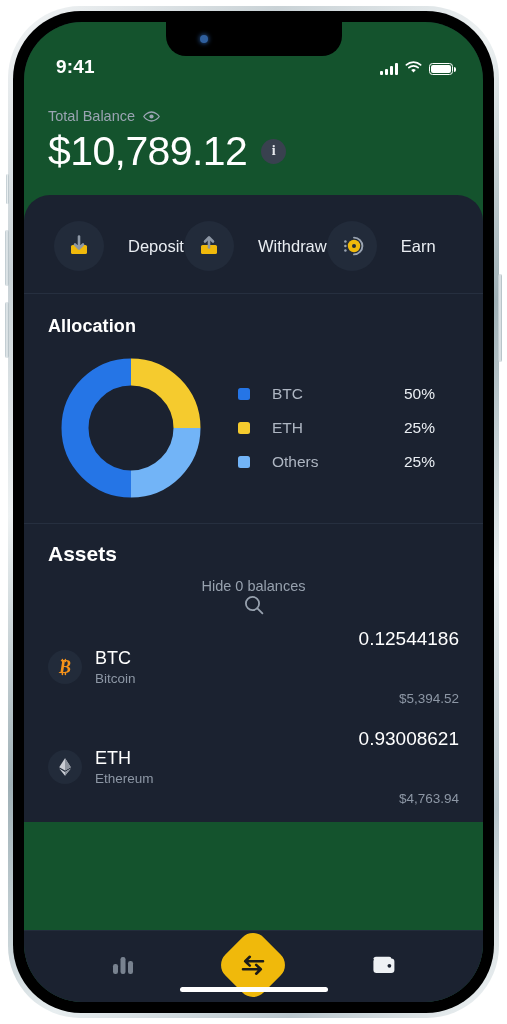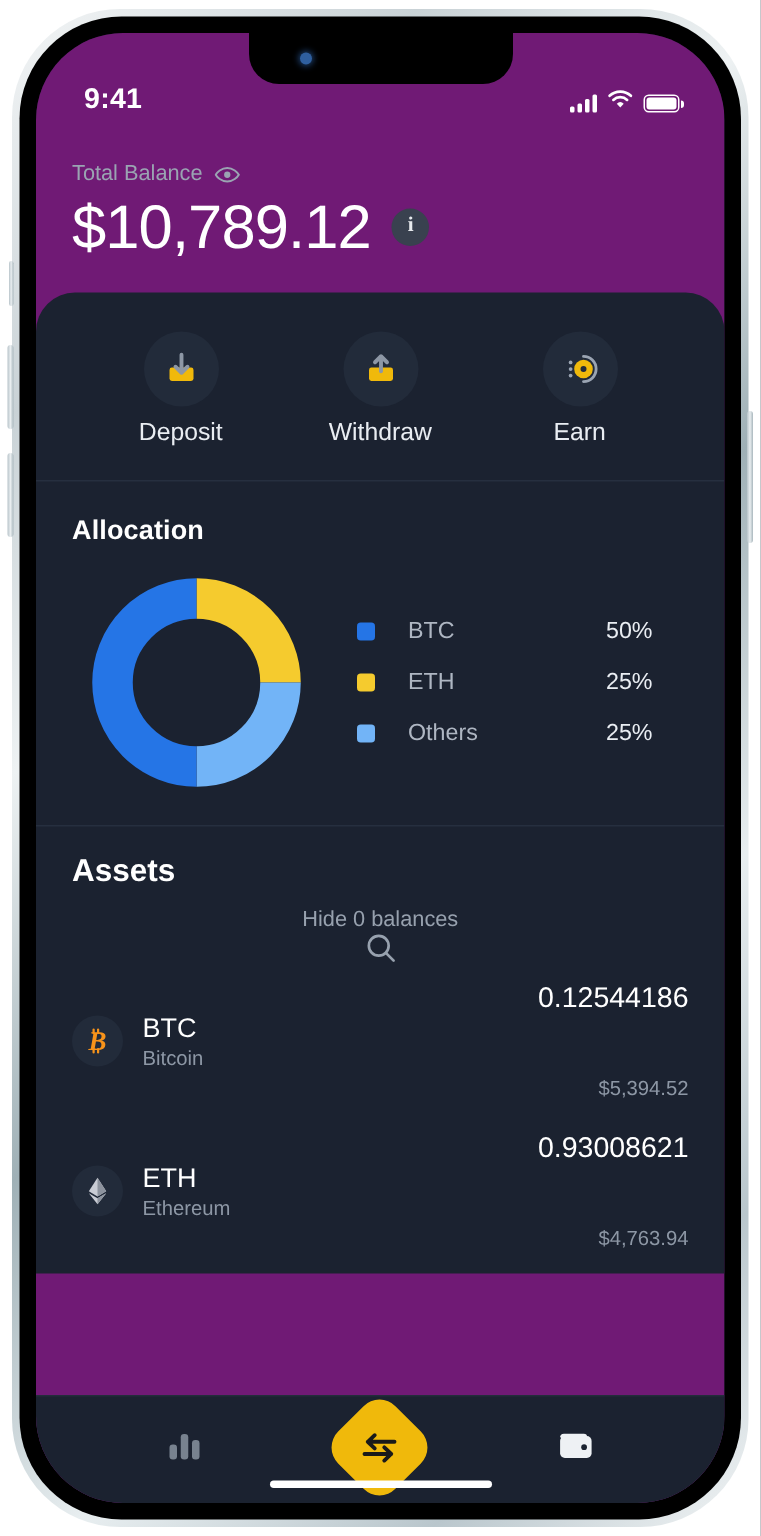--- a/index.html
+++ b/index.html
@@ -40,42 +40,42 @@
   .bars{ display:flex; align-items:flex-end; gap:2px; height:12px; }
   .bars i{ display:block; width:3px; background:#fff; border-radius:1px; }
   .bars i:nth-child(1){height:4px;} .bars i:nth-child(2){height:6.5px;}
   .bars i:nth-child(3){height:9px;} .bars i:nth-child(4){height:12px;}
   .batt{ width:24px; height:12px; border:1.6px solid #fff; border-radius:3.5px; position:relative; }
   .batt::after{ content:''; position:absolute; right:-4px; top:3.4px; width:2px; height:5px;
     background:#fff; border-radius:0 2px 2px 0; }
   .batt i{ position:absolute; left:1.4px; top:1.4px; bottom:1.4px; right:1.4px; background:#fff; border-radius:2px; }
 
   
-  #app{ position:absolute; inset:0; background:#701a75; display:flex; flex-direction:column; }
+  #app{ position:absolute; inset:0; background:#14532d; display:flex; flex-direction:column; }
   #scroll-area{ flex:1; overflow:hidden; }
 
   
   #balance-header{ padding:86px 24px 16px 24px; }
   #balance-label-row{ display:flex; align-items:center; gap:8px; }
   #balance-label{ color:#9aa4b2; font-size:14.5px; }
   .eye{ width:17px; height:11px; position:relative; }
   .eye svg{ display:block; }
   #balance-row{ display:flex; align-items:center; gap:14px; margin-top:4px; }
   #balance-amount{ color:#fff; font-size:41px; font-weight:400; letter-spacing:-.6px; }
   #info-badge{ width:25px; height:25px; border-radius:50%; background:#39414f;
     display:flex; align-items:center; justify-content:center; color:#e7eaee;
     font-size:14px; font-weight:700; font-family:"Liberation Serif",serif; padding-bottom:1px; }
 
   
   #card-panel{ background:#1b2230; border-top-left-radius:26px; border-top-right-radius:26px;
     margin-top:4px; flex:1; display:flex; flex-direction:column; }
 
   
   #quick-actions{ display:flex; padding:26px 30px 22px 30px; }
-  .action{ flex:1; display:flex; flex-direction:column; align-items:center; gap:8px; }
+  .action{ flex:1; display:flex; flex-direction:row; align-items:center; gap:24px; }
   .action-circle{ width:50px; height:50px; border-radius:50%; background:#222b3a;
     display:flex; align-items:center; justify-content:center; }
   .action-label{ color:#e9edf2; font-size:16.5px; }
 
   .divider{ height:1px; background:#262f3f; margin:0 0; }
 
   
   #allocation-section{ padding:22px 24px 20px 24px; }
   #allocation-title{ color:#fff; font-size:18px; font-weight:700; letter-spacing:.1px; }
   #allocation-body{ display:flex; align-items:center; gap:10px; margin-top:16px; }

